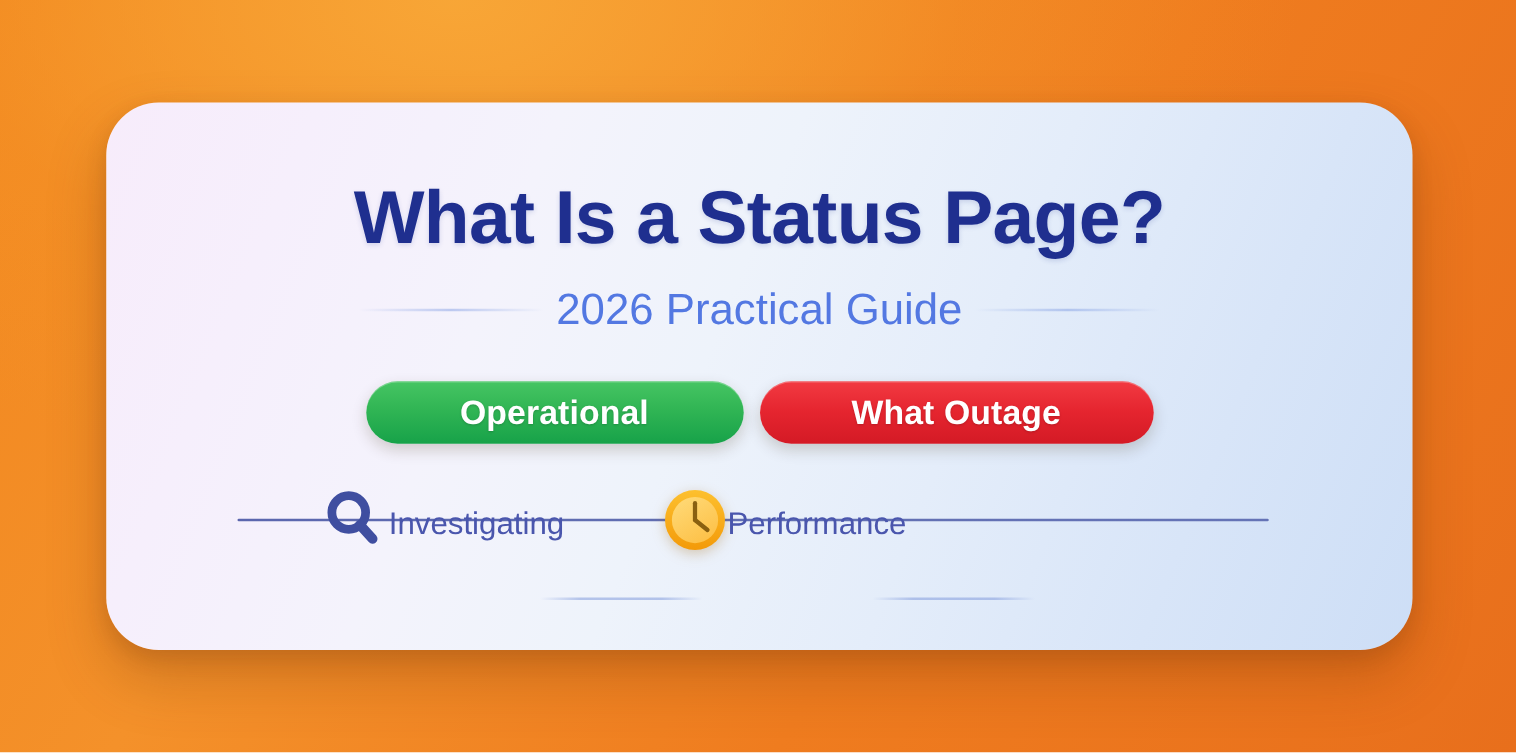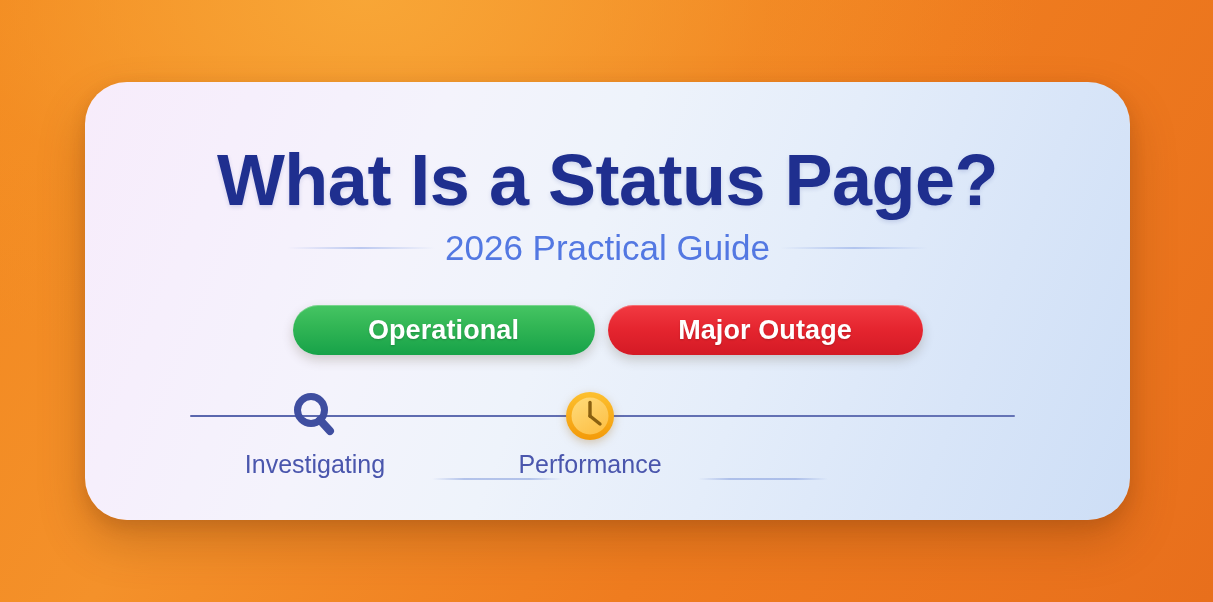--- a/index.html
+++ b/index.html
@@ -46,21 +46,21 @@
     overflow: hidden;
   }
 
   
   .title {
     position: absolute;
     left: 0;
     top: 62px;
     width: 100%;
     text-align: center;
-    font-size: 72px;
+    font-size: 60px;
     line-height: 1;
     font-weight: bold;
     letter-spacing: -0.5px;
     color: #1f2f8f;
     text-shadow: 0 2px 4px rgba(31,47,143,0.16);
     white-space: nowrap;
   }
 
   
   .subtitle-row {
@@ -144,21 +144,21 @@
       rgba(63,78,160,0.85) 0%,
       rgba(63,78,160,0.75) 100%);
     border-radius: 2px;
   }
   .node {
     position: absolute;
     top: 0;
     width: 120px;
     margin-left: -60px;
     display: flex;
-    flex-direction: column;
+    flex-direction: row;
     align-items: center;
   }
   .node-1 { left: 125px; }
   .node-2 { left: 400px; }
   .node-3 { left: 687px; }
 
   .icon-wrap {
     position: relative;
     width: 58px;
     height: 58px;
@@ -212,21 +212,21 @@
     <div class="title">What Is a Status Page?</div>
 
     <div class="subtitle-row">
       <div class="sub-rule"></div>
       <div class="subtitle">2026 Practical Guide</div>
       <div class="sub-rule"></div>
     </div>
 
     <div class="pill-row">
       <div class="pill pill-green">Operational</div>
-      <div class="pill pill-red">Major Outage</div>
+      <div class="pill pill-red">What Outage</div>
     </div>
 
     <div class="timeline">
 
       <div class="rail"></div>
       <div class="label-rule label-rule-1"></div>
       <div class="label-rule label-rule-2"></div>
 
       <div class="node node-1">
         <div class="icon-wrap">

